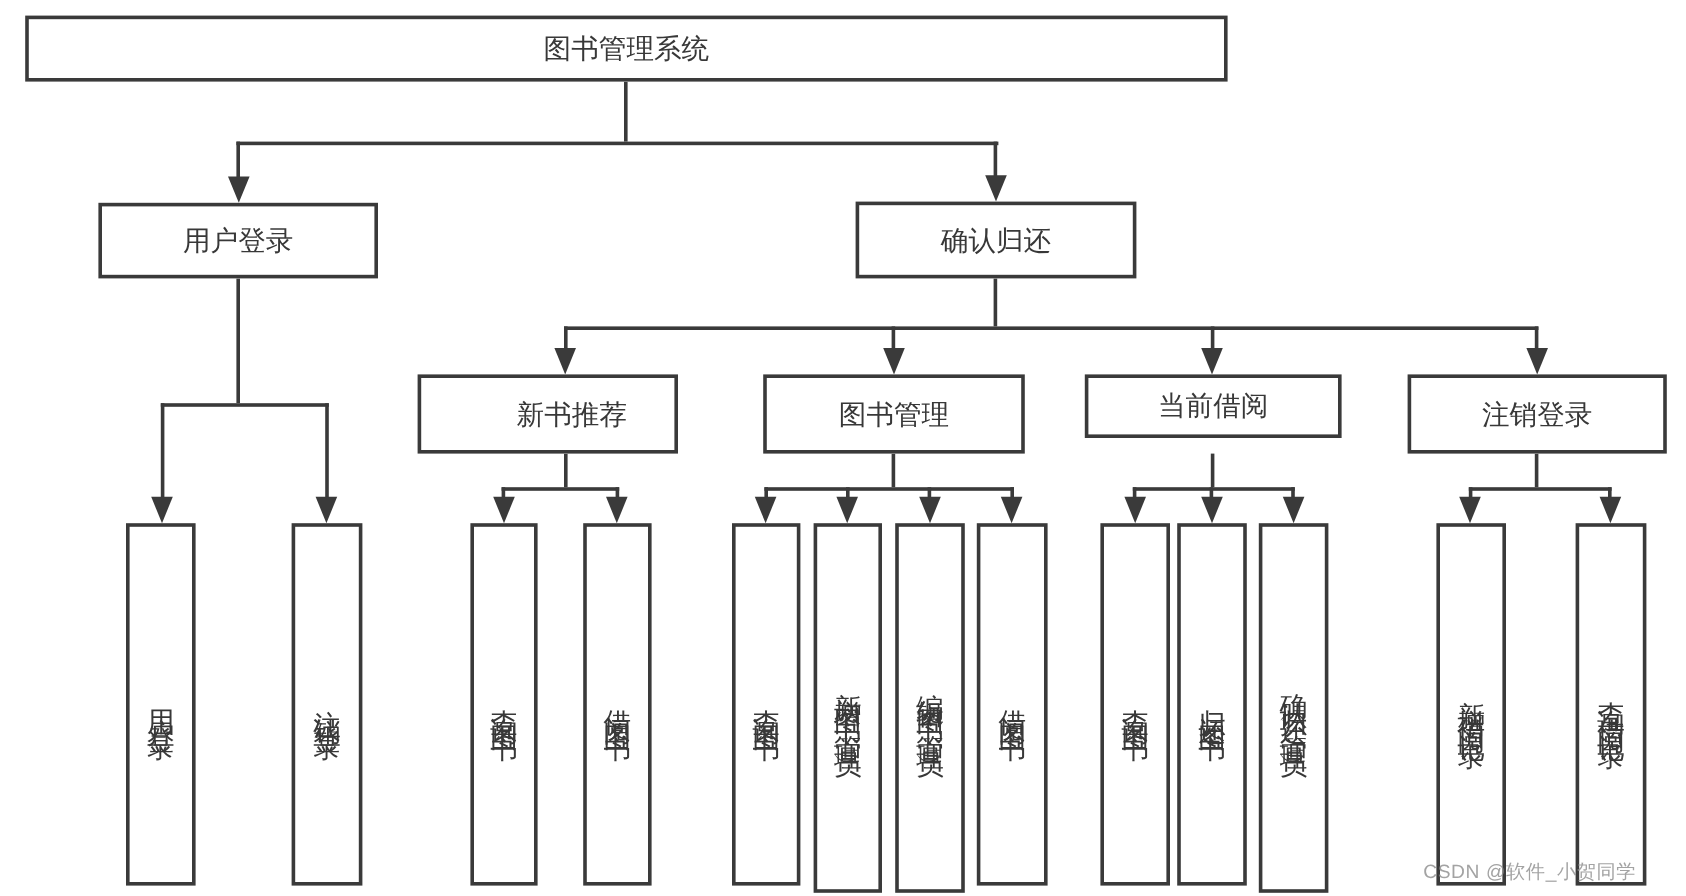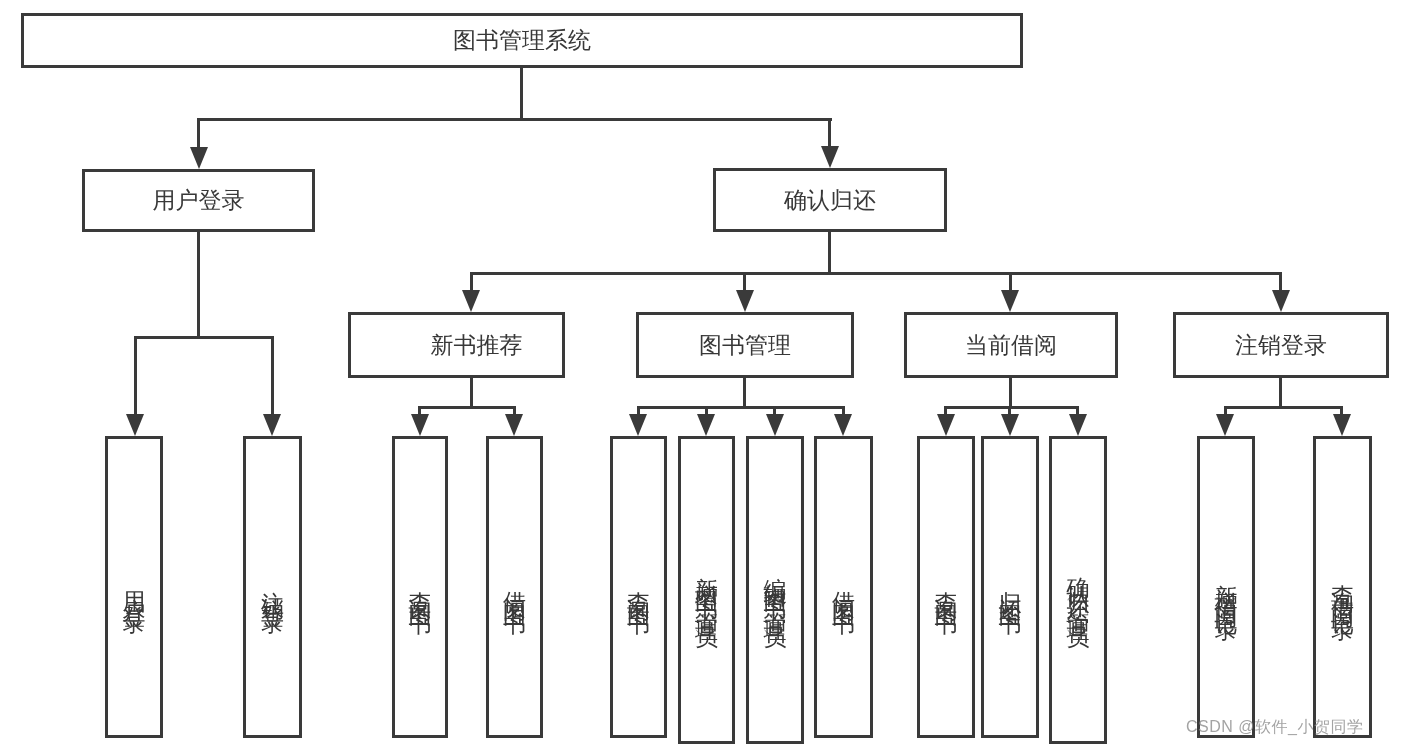--- a/index.html
+++ b/index.html
@@ -94,21 +94,21 @@
   <div class="arrow" style="left:1001px;top:290px;"></div>
   <div class="vline" style="left:1279px;top:272px;height:20px;"></div>
   <div class="arrow" style="left:1272px;top:290px;"></div>
 
   <div class="node" style="left:348px;top:312px;width:217px;height:66px;padding-left:40px;">
     <span>新书推荐</span>
   </div>
   <div class="node" style="left:636px;top:312px;width:218px;height:66px;">
     <span>图书管理</span>
   </div>
-  <div class="node" style="left:904px;top:312px;width:214px;height:66px;font-family:Liberation Serif, serif;">
+  <div class="node" style="left:904px;top:312px;width:214px;height:53px;font-family:Liberation Serif, serif;">
     <span>当前借阅</span>
   </div>
   <div class="node" style="left:1173px;top:312px;width:216px;height:66px;">
     <span>注销登录</span>
   </div>
 
   <div class="vline" style="left:470px;top:378px;height:28px;"></div>
   <div class="hline" style="left:418px;top:406px;width:98px;"></div>
   <div class="vline" style="left:418px;top:406px;height:10px;"></div>
   <div class="arrow" style="left:411px;top:414px;"></div>

